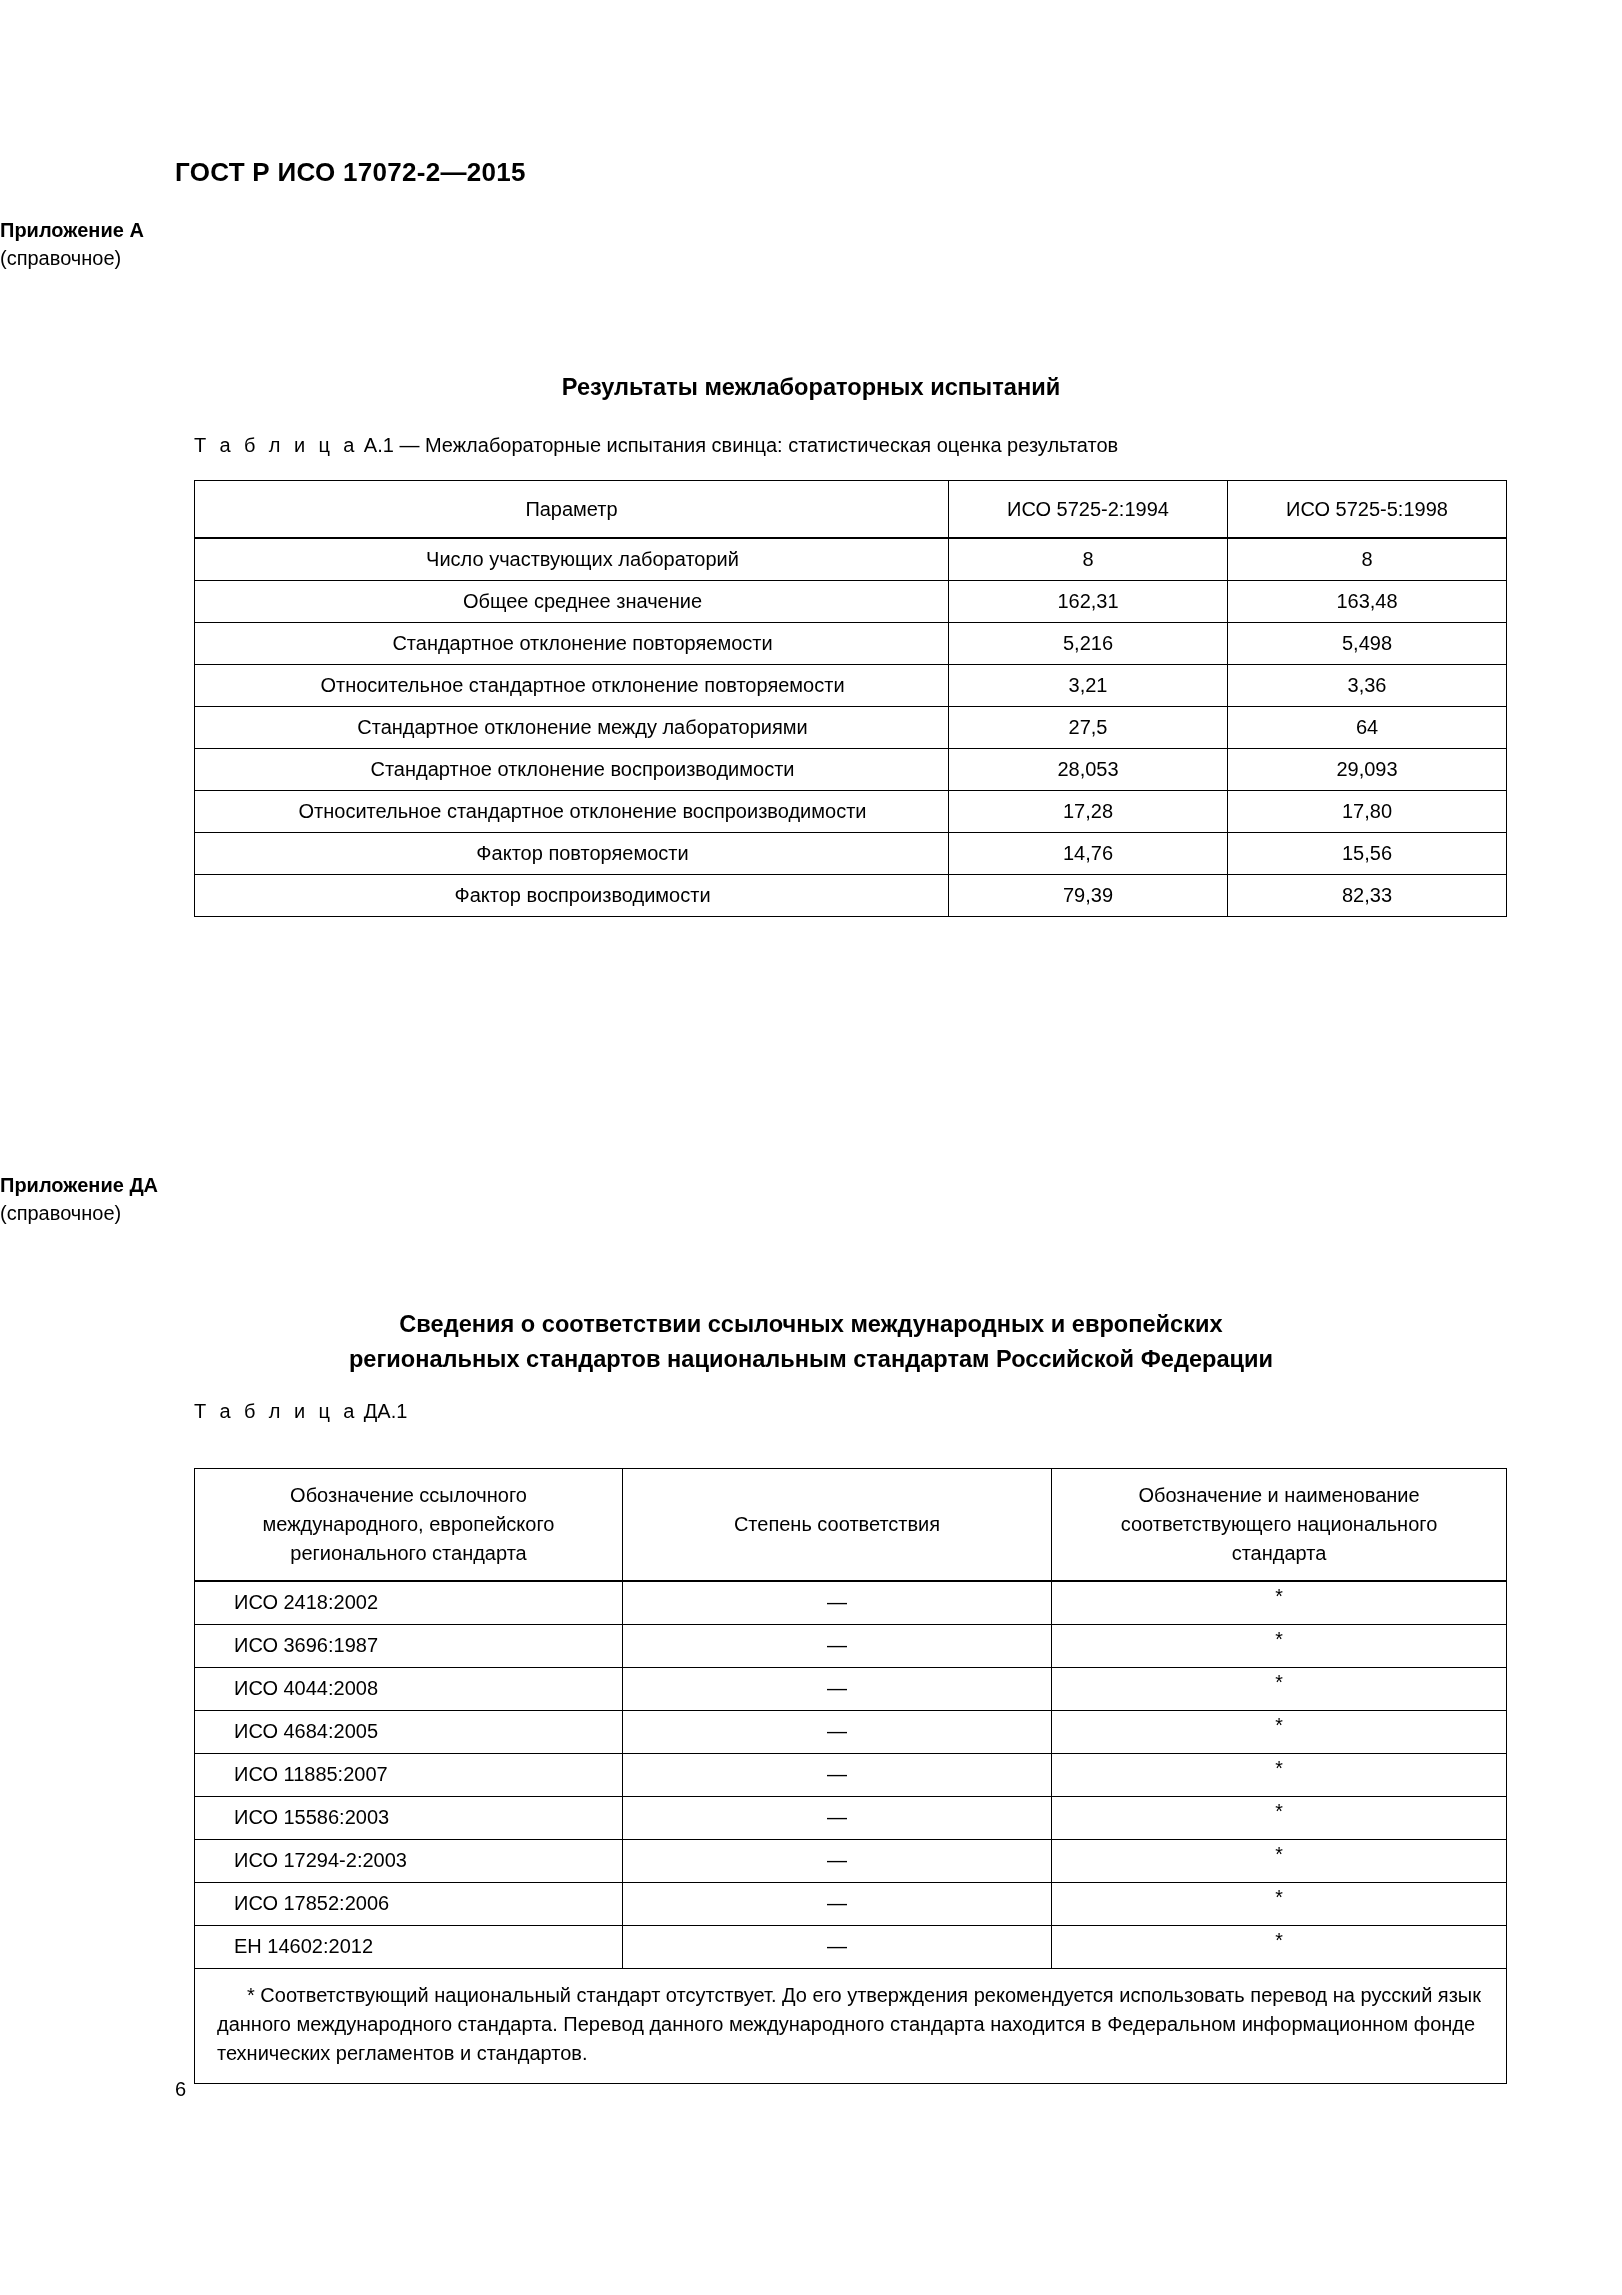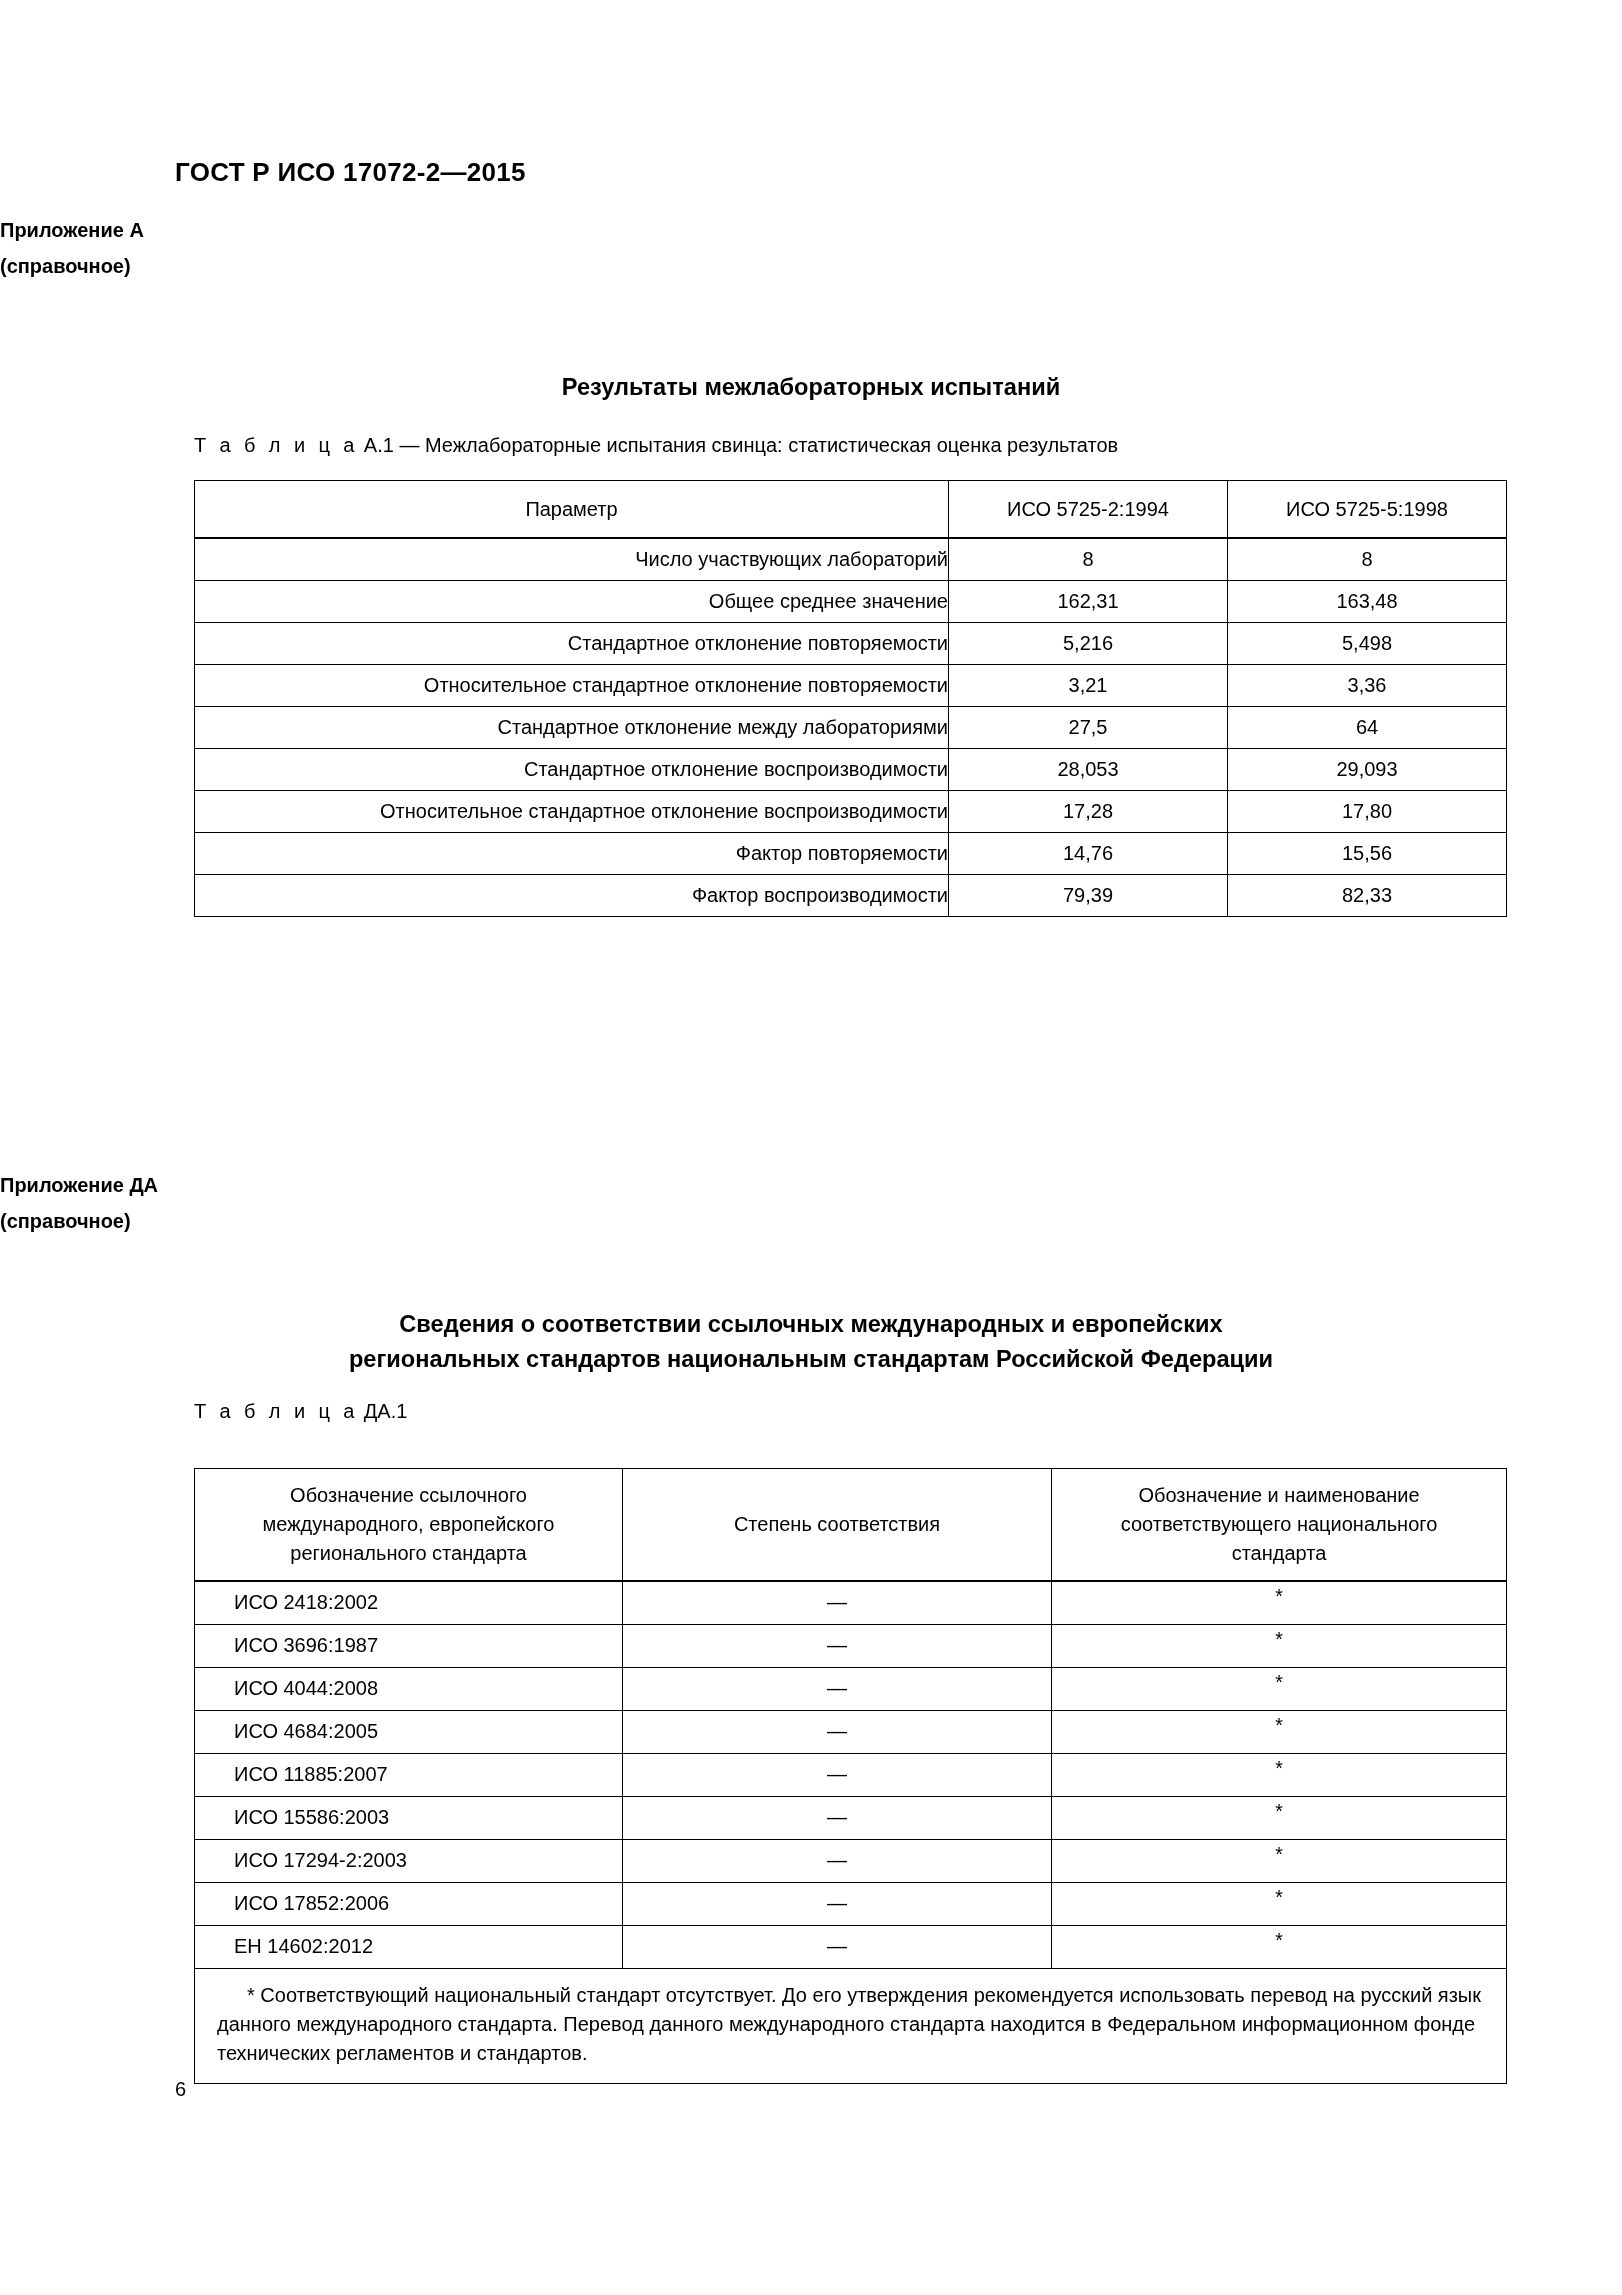--- a/index.html
+++ b/index.html
@@ -34,22 +34,21 @@
   .annex-head {
     position: absolute;
     width: 1623px;
     left: 0;
     text-align: left;
     font-size: 20px;
     font-weight: bold;
     line-height: 1.42;
   }
   .annex-head .sub {
-    font-weight: bold;
-    margin-top: 8px;
+    font-weight: normal;
   }
   .annex-title {
     position: absolute;
     left: 175px;
     width: 1272px;
     text-align: center;
     font-size: 23.6px;
     font-weight: bold;
     line-height: 1.5;
   }
@@ -80,21 +79,21 @@
     vertical-align: middle;
   }
   table.gost thead td {
     border-bottom-width: 2px;
   }
 
   
   #table-a1 { left: 194px; top: 480px; width: 1313px; }
   #table-a1 td { height: 41px; }
   #table-a1 thead td { height: 56px; text-align: center; }
-  #table-a1 td.param { text-align: right; padding-left: 22px; }
+  #table-a1 td.param { text-align: center; padding-left: 22px; }
   #table-a1 td.num { text-align: center; }
   #table-a1 col.c1 { width: 754px; }
   #table-a1 col.c2 { width: 279px; }
   #table-a1 col.c3 { width: 279px; }
 
   
   #table-da1 { left: 194px; top: 1468px; width: 1313px; }
   #table-da1 col.d1 { width: 428px; }
   #table-da1 col.d2 { width: 429px; }
   #table-da1 col.d3 { width: 455px; }

